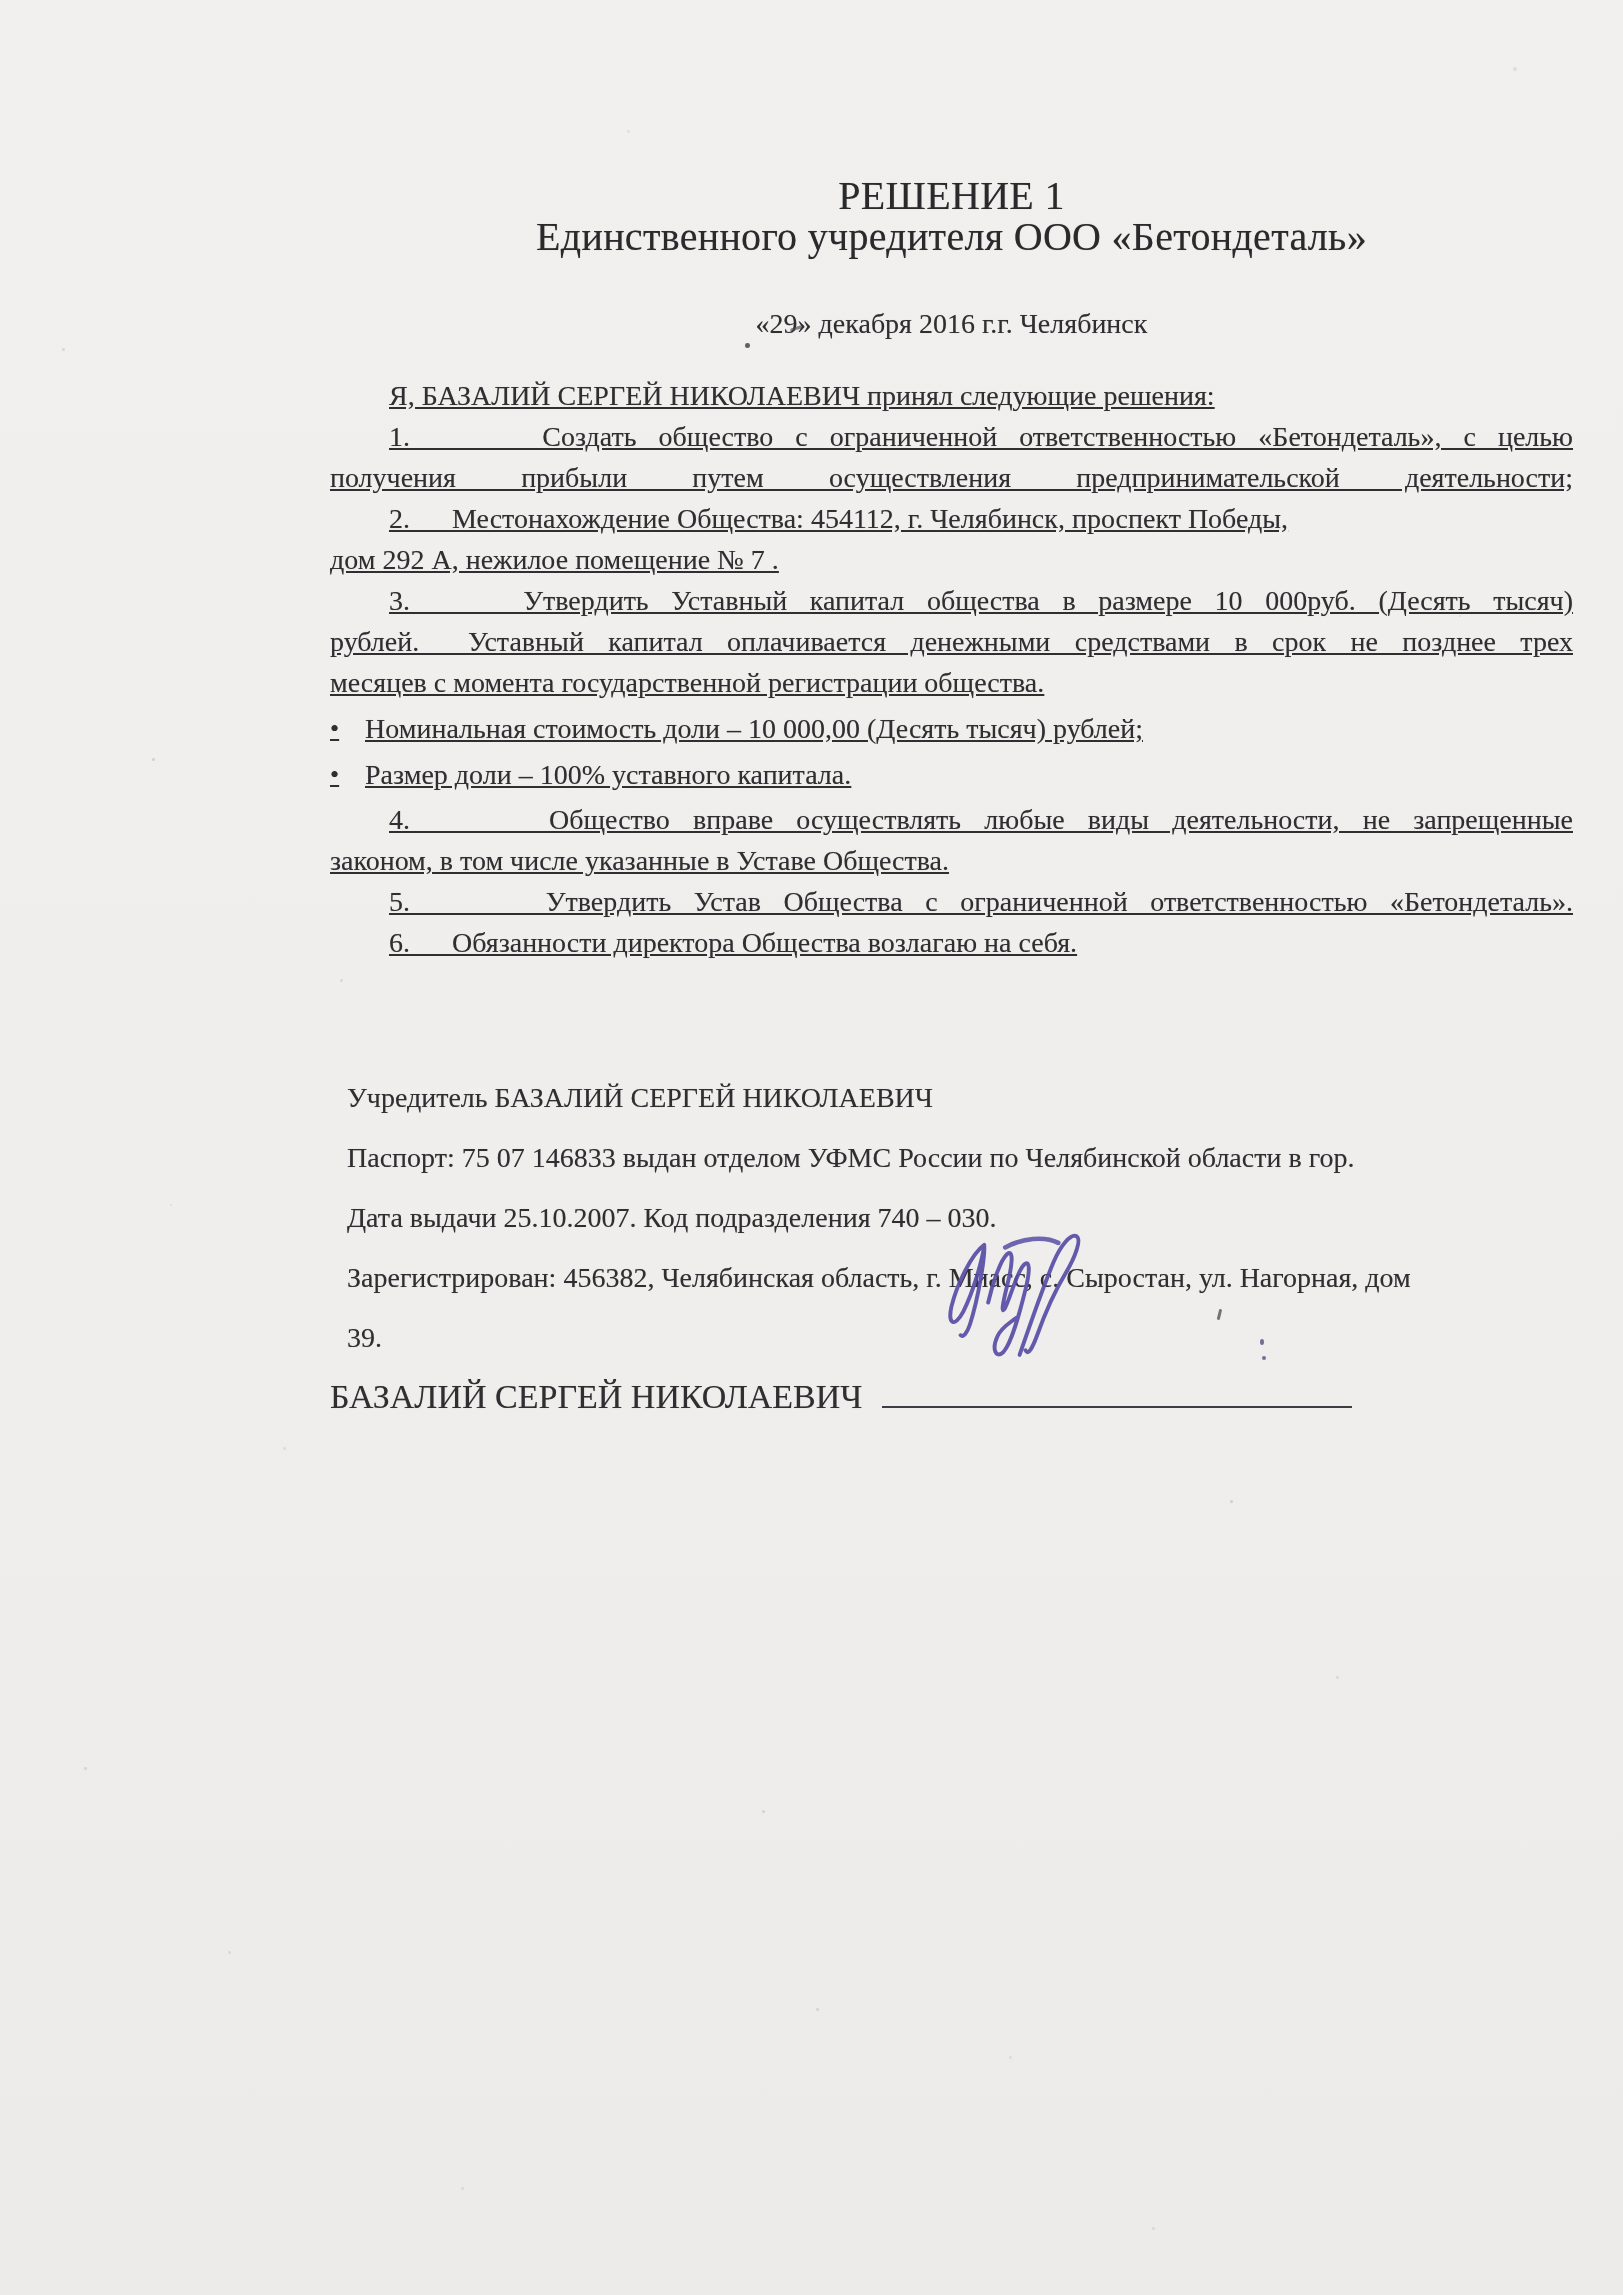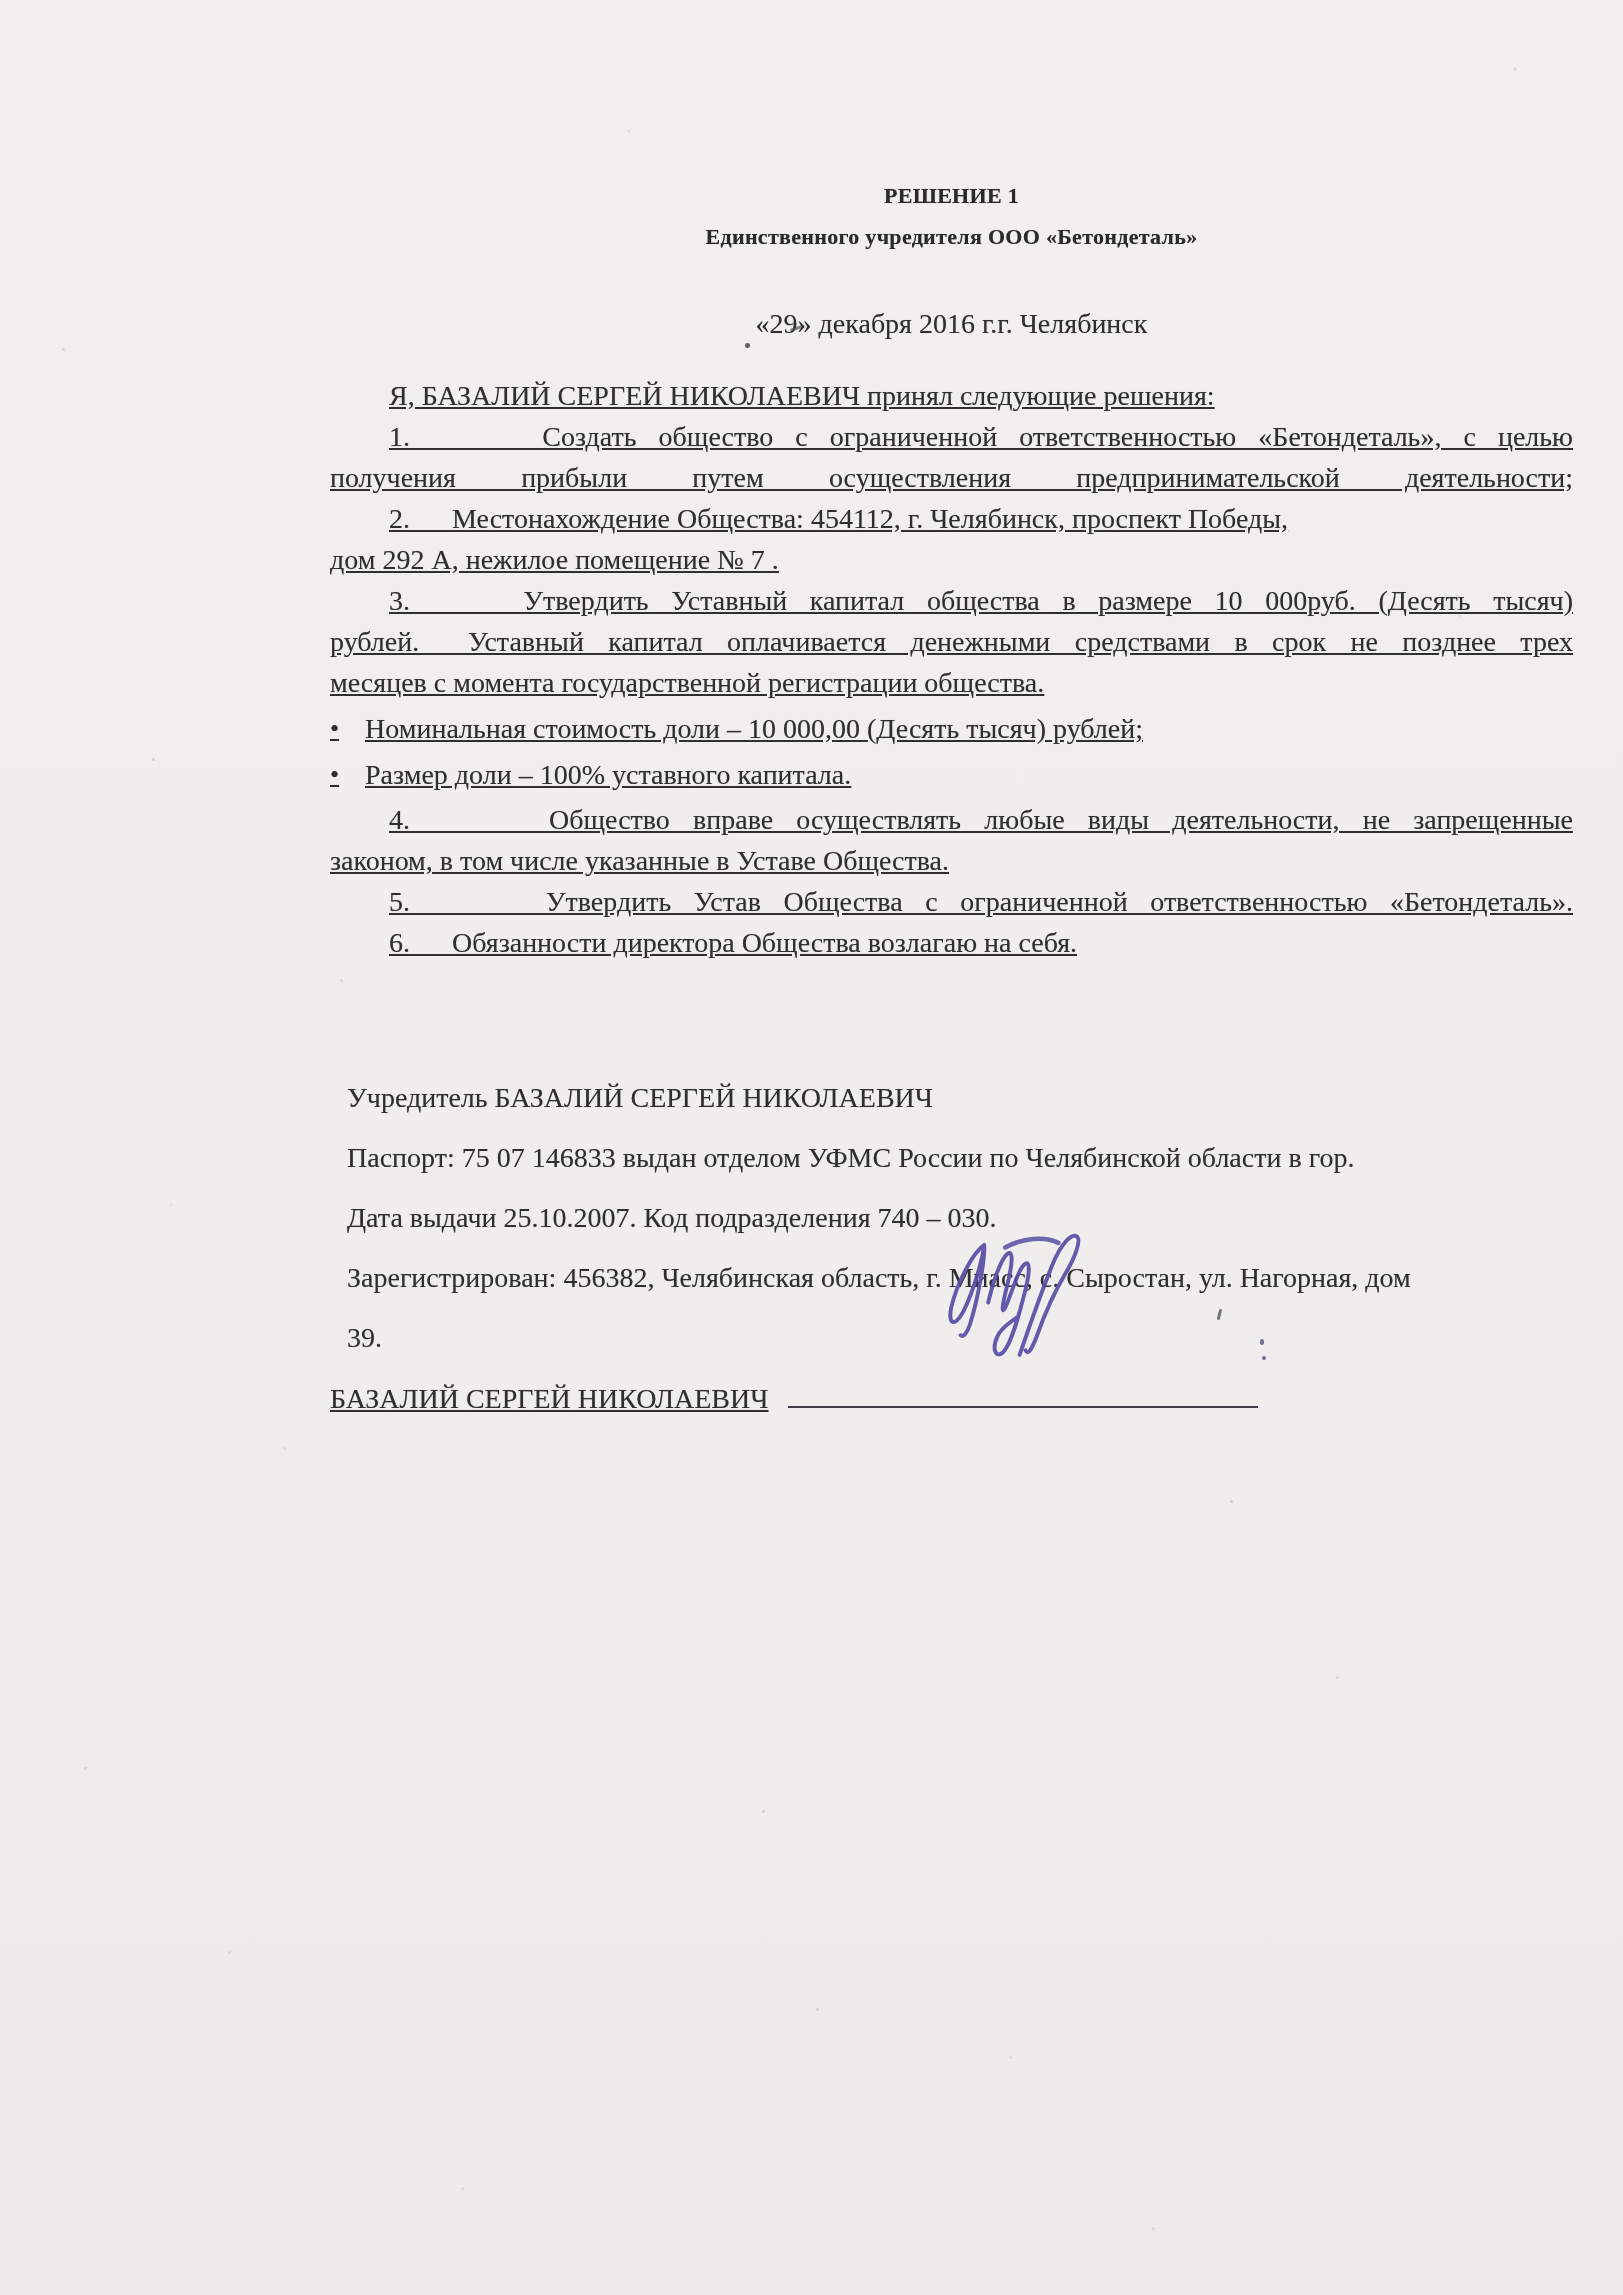--- a/index.html
+++ b/index.html
@@ -15,22 +15,22 @@
     overflow:hidden;
     color:#2f2e31;
   }
   .content{
     position:absolute;
     left:330px;top:175px;
     width:1243px;
   }
   .doc-title{
     text-align:center;
-    font-weight:bold;
-    font-size:22px;
+    font-weight:normal;
+    font-size:40px;
     line-height:41px;
     color:#2a292c;
     letter-spacing:0.3px;
     text-shadow:0 0 0.7px rgba(40,40,46,.45);
   }
   .date-row{
     display:flex;
     justify-content:center;
     margin-top:46px;
     font-size:28px;
@@ -60,25 +60,24 @@
   }
   .founder-block{
     margin-top:113px;
     font-size:28px;
     line-height:43px;
     text-shadow:0 0 0.7px rgba(40,40,46,.35);
   }
   .founder-block div{margin:17px;}
   .sig-row{
     margin-top:14.4px;
-    font-size:28px;
+    font-size:34px;
     line-height:41px;
     white-space:nowrap;
     text-shadow:0 0 0.7px rgba(40,40,46,.35);
-    text-decoration:underline;
   }
   .sig-line{
     display:inline-block;
     width:470px;
     height:30px;
     margin-left:19.6px;
     border-bottom:2px solid #3e3d44;
   }
   .signature-svg{
     position:absolute;

